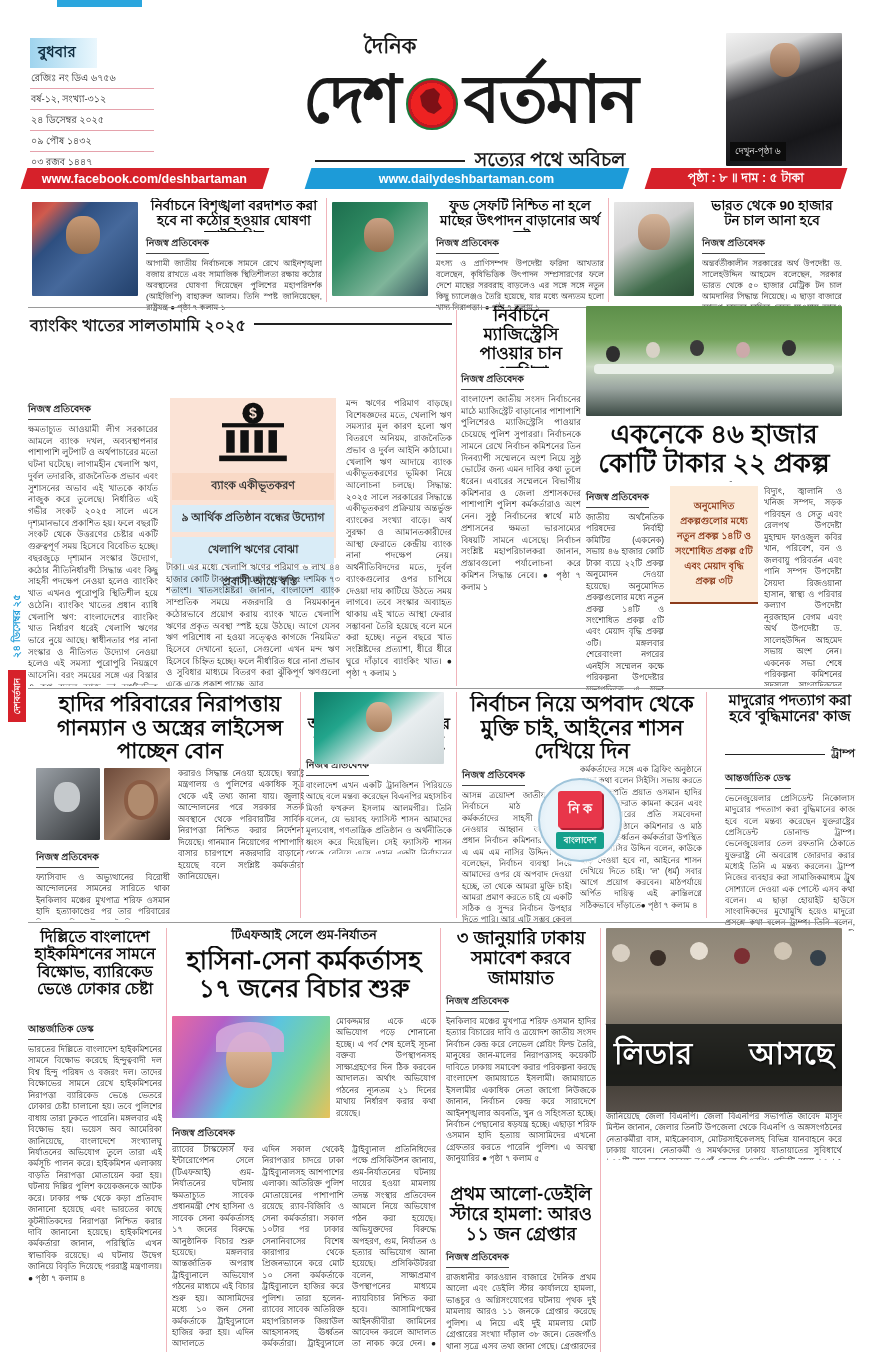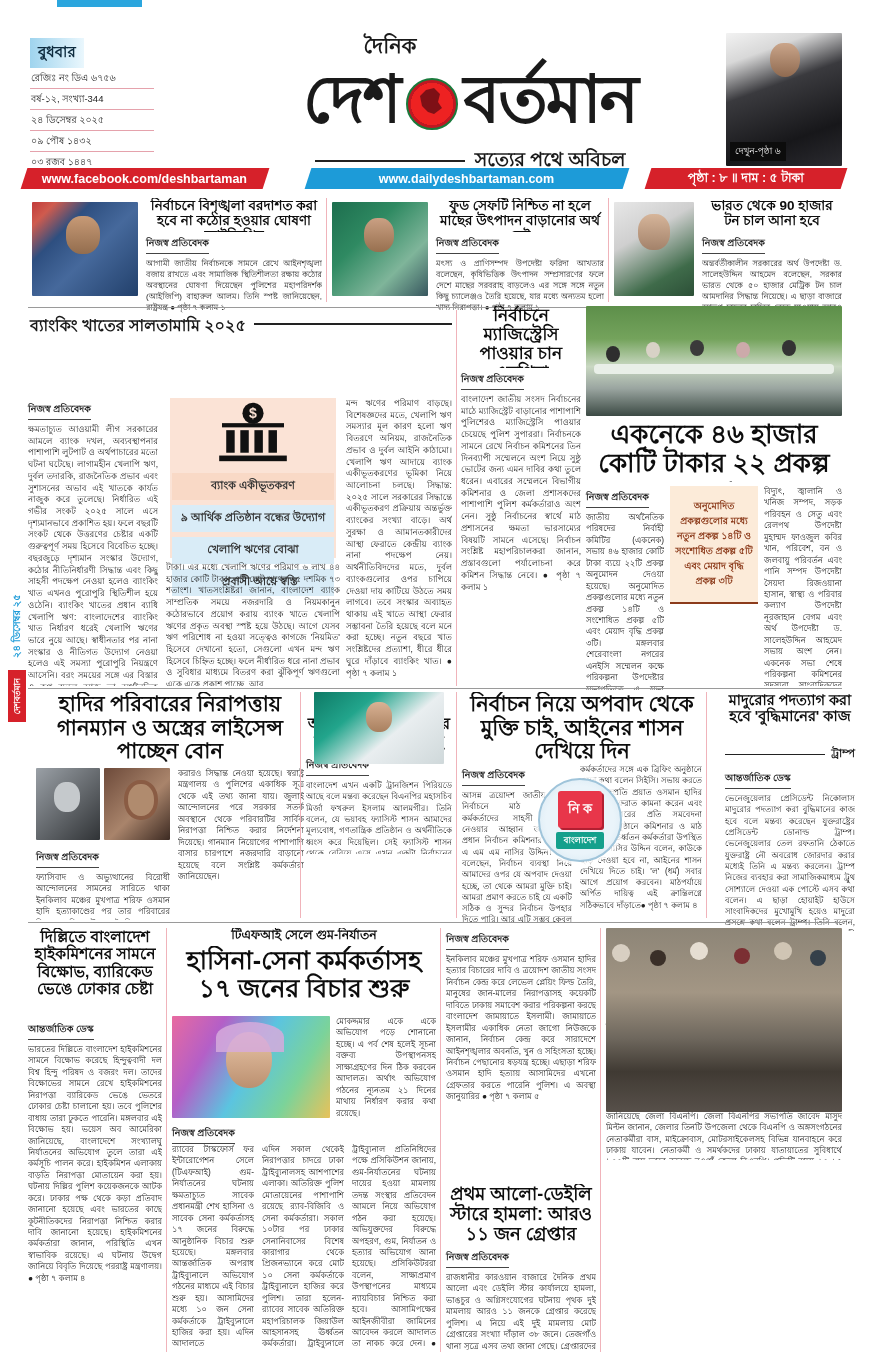--- a/index.html
+++ b/index.html
@@ -11,33 +11,33 @@
   .byline{font-weight:bold;font-size:9.5px;border-bottom:1.2px solid #444;padding-bottom:2px;margin-bottom:4px;display:inline-block;}
   .vsep{position:absolute;width:1px;background:#f0b3ba;}
   .hrule{position:absolute;height:1px;background:#9a9a9a;}
   .photo{position:absolute;overflow:hidden;border-radius:1px;}
   .kicker{font-weight:bold;font-size:16px;white-space:nowrap;}
   .kline{flex:1;height:1.5px;background:#222;margin-left:8px;margin-top:10px;}
   .info-line{font-size:9.5px;padding:2.5px 1px;border-bottom:1px solid #e5a2ac;color:#222;}
   .urlseg{position:absolute;top:168px;height:21px;display:flex;align-items:center;justify-content:center;
           color:#fff;font-weight:bold;font-size:12.5px;transform:skewX(-18deg);}
   .urlseg>span{transform:skewX(18deg);}
-  .ig-label{font-size:11px;font-weight:bold;text-align:center;padding:4px 2px;margin-top:5px;color:#333;overflow:hidden;}
+  .ig-label{font-size:11px;font-weight:bold;text-align:center;padding:4px 2px;margin-top:5px;color:#333;overflow:hidden;font-family:Liberation Serif, serif;}
 </style>
 </head>
 <body>
 
 <div class="page">
 
   <div class="abs" style="left:57px;top:0;width:85px;height:7px;background:#2ba6de;"></div>
 
   <div class="abs" style="left:30px;top:38px;width:124px;">
-    <div style="display:inline-block;font-weight:bold;font-size:15px;padding:2px 8px 3px 8px;background:linear-gradient(90deg,#9fd4ee,#eaf7fd);color:#0d2b3e;">বুধবার</div>
+    <div style="display:inline-block;font-weight:bold;font-size:15px;padding:2px 21px 3px 8px;background:linear-gradient(90deg,#9fd4ee,#eaf7fd);color:#0d2b3e;">বুধবার</div>
     <div class="info-line">রেজিঃ নং ডিএ ৬৭৫৬</div>
-    <div class="info-line">বর্ষ-১২, সংখ্যা-344</div>
+    <div class="info-line">বর্ষ-১২, সংখ্যা-৩১২</div>
     <div class="info-line">২৪ ডিসেম্বর ২০২৫</div>
     <div class="info-line">০৯ পৌষ ১৪৩২</div>
     <div class="info-line">০৩ রজব ১৪৪৭</div>
   </div>
 
   <div class="abs" style="left:225px;top:30px;width:490px;text-align:center;">
     <div style="font-size:21px;font-weight:bold;margin-left:-160px;">দৈনিক</div>
     <div style="display:flex;align-items:center;justify-content:center;height:78px;">
       <span style="font-size:66px;font-weight:bold;letter-spacing:-2px;">দেশ</span>
       <span class="abs" style="position:static;display:inline-block;width:48px;height:48px;margin:0 6px;border-radius:50%;
@@ -241,38 +241,43 @@
       <div class="byline">নিজস্ব প্রতিবেদক</div>
     </div>
     <div class="body-txt abs" style="left:164px;top:88px;width:100px;height:118px;font-size:8.3px;">মোকদ্দমার একে একে অভিযোগ পড়ে শোনানো হচ্ছে। এ পর্ব শেষ হলেই সূচনা বক্তব্য উপস্থাপনসহ সাক্ষ্যগ্রহণের দিন ঠিক করবেন আদালত। অর্থাৎ অভিযোগ গঠনের ন্যূনতম ২১ দিনের মাথায় নির্ধারণ করার কথা রয়েছে।</div>
     <div class="body-txt abs" style="left:0;top:216px;width:82px;height:206px;font-size:8.3px;">র‍্যাবের টাস্কফোর্স ফর ইন্টারোগেশন সেলে (টিএফআই) গুম-নির্যাতনের ঘটনায় ক্ষমতাচ্যুত সাবেক প্রধানমন্ত্রী শেখ হাসিনা ও সাবেক সেনা কর্মকর্তাসহ ১৭ জনের বিরুদ্ধে আনুষ্ঠানিক বিচার শুরু হয়েছে। মঙ্গলবার আন্তর্জাতিক অপরাধ ট্রাইব্যুনালে অভিযোগ গঠনের মাধ্যমে এই বিচার শুরু হয়। আসামিদের মধ্যে ১০ জন সেনা কর্মকর্তাকে ট্রাইব্যুনালে হাজির করা হয়। এদিন আদালতে আনুষ্ঠানিকভাবে অভিযোগ পড়ে শোনানো হয়।</div>
     <div class="body-txt abs" style="left:90px;top:216px;width:82px;height:206px;font-size:8.3px;">এদিন সকাল থেকেই নিরাপত্তার চাদরে ঢাকা ট্রাইব্যুনালসহ আশপাশের এলাকা। অতিরিক্ত পুলিশ মোতায়েনের পাশাপাশি রয়েছে র‍্যাব-বিজিবি ও সেনা কর্মকর্তারা। সকাল ১০টার পর ঢাকার সেনানিবাসের বিশেষ কারাগার থেকে প্রিজনভ্যানে করে মোট ১০ সেনা কর্মকর্তাকে ট্রাইব্যুনালে হাজির করে পুলিশ। তারা হলেন- র‍্যাবের সাবেক অতিরিক্ত মহাপরিচালক জিয়াউল আহসানসহ ঊর্ধ্বতন কর্মকর্তারা। ট্রাইব্যুনালে হাজিরার পর তাদের এজলাসে তোলা হয়।</div>
     <div class="body-txt abs" style="left:180px;top:216px;width:84px;height:206px;font-size:8.3px;">ট্রাইব্যুনাল প্রতিনিধিদের পক্ষে প্রসিকিউশন জানায়, গুম-নির্যাতনের ঘটনায় দায়ের হওয়া মামলায় তদন্ত সংস্থার প্রতিবেদন আমলে নিয়ে অভিযোগ গঠন করা হয়েছে। অভিযুক্তদের বিরুদ্ধে অপহরণ, গুম, নির্যাতন ও হত্যার অভিযোগ আনা হয়েছে। প্রসিকিউটররা বলেন, সাক্ষ্যপ্রমাণ উপস্থাপনের মাধ্যমে ন্যায়বিচার নিশ্চিত করা হবে। আসামিপক্ষের আইনজীবীরা জামিনের আবেদন করলে আদালত তা নাকচ করে দেন। ● পৃষ্ঠা ৭ কলাম ৪</div>
   </div>
   <div class="vsep" style="left:440px;top:928px;height:424px;"></div>
 
   <div class="abs" style="left:446px;top:928px;width:150px;height:252px;">
+    <div class="hl" style="font-size:18px;height:62px;">৩ জানুয়ারি ঢাকায় সমাবেশ করবে জামায়াত</div>
     <div class="byline" style="margin-top:3px;">নিজস্ব প্রতিবেদক</div>
     <div class="body-txt" style="font-size:8.3px;height:164px;">ইনকিলাব মঞ্চের মুখপাত্র শরিফ ওসমান হাদির হত্যার বিচারের দাবি ও ত্রয়োদশ জাতীয় সংসদ নির্বাচন কেন্দ্র করে লেভেল প্লেয়িং ফিল্ড তৈরি, মানুষের জান-মালের নিরাপত্তাসহ কয়েকটি দাবিতে ঢাকায় সমাবেশ করার পরিকল্পনা করছে বাংলাদেশ জামায়াতে ইসলামী। জামায়াতে ইসলামীর একাধিক নেতা জাগো নিউজকে জানান, নির্বাচন কেন্দ্র করে সারাদেশে আইনশৃঙ্খলার অবনতি, খুন ও সহিংসতা হচ্ছে। নির্বাচন পেছানোর ষড়যন্ত্র হচ্ছে। এছাড়া শরিফ ওসমান হাদি হত্যায় আসামিদের এখনো গ্রেফতার করতে পারেনি পুলিশ। এ অবস্থা জানুয়ারির ● পৃষ্ঠা ৭ কলাম ৫</div>
   </div>
   <div class="abs" style="left:446px;top:1184px;width:150px;height:168px;">
     <div class="hl" style="font-size:18px;height:62px;">প্রথম আলো-ডেইলি স্টারে হামলা: আরও ১১ জন গ্রেপ্তার</div>
     <div class="byline" style="margin-top:3px;">নিজস্ব প্রতিবেদক</div>
     <div class="body-txt" style="font-size:8.3px;height:78px;">রাজধানীর কারওয়ান বাজারে দৈনিক প্রথম আলো এবং ডেইলি স্টার কার্যালয়ে হামলা, ভাঙচুর ও অগ্নিসংযোগের ঘটনায় পৃথক দুই মামলায় আরও ১১ জনকে গ্রেপ্তার করেছে পুলিশ। এ নিয়ে এই দুই মামলায় মোট গ্রেপ্তারের সংখ্যা দাঁড়াল ৩৮ জনে। তেজগাঁও থানা সূত্রে এসব তথ্য জানা গেছে। গ্রেপ্তারদের আদালতে পাঠানো হয়েছে। মামলার তদন্ত চলমান রয়েছে বলে জানিয়েছেন তদন্ত কর্মকর্তা। গ্রেপ্তার অভিযান অব্যাহত থাকবে বলেও জানানো হয়। (২৮), মোহাম্মদ● পৃষ্ঠা ৭ কলাম ৫</div>
   </div>
   <div class="vsep" style="left:600px;top:928px;height:424px;"></div>
 
   <div class="abs" style="left:606px;top:928px;width:236px;height:424px;">
     <div class="photo" style="left:0;top:0;width:236px;height:184px;background:linear-gradient(180deg,#8d8577 0%,#a39684 35%,#6e675d 60%,#403a33 78%,#57504a 100%);">
       <div style="position:absolute;left:6px;top:16px;width:18px;height:18px;border-radius:50%;background:#d8cfc2;"></div>
       <div style="position:absolute;left:44px;top:22px;width:16px;height:16px;border-radius:50%;background:#3a2f28;"></div>
       <div style="position:absolute;left:84px;top:14px;width:18px;height:18px;border-radius:50%;background:#e6ded2;"></div>
       <div style="position:absolute;left:128px;top:20px;width:16px;height:16px;border-radius:50%;background:#7b2f33;"></div>
       <div style="position:absolute;left:168px;top:14px;width:18px;height:18px;border-radius:50%;background:#d0c5b4;"></div>
       <div style="position:absolute;left:204px;top:22px;width:16px;height:16px;border-radius:50%;background:#35404a;"></div>
+      <div style="position:absolute;left:0;top:96px;width:236px;height:62px;background:rgba(20,22,20,.82);display:flex;align-items:center;justify-content:space-between;padding:0 8px;box-sizing:border-box;">
+        <span style="color:#fff;font-weight:bold;font-size:30px;text-shadow:1px 1px 2px #000;">লিডার</span>
+        <span style="color:#fff;font-weight:bold;font-size:30px;text-shadow:1px 1px 2px #000;">আসছে</span>
+      </div>
     </div>
     <div class="hl" style="font-size:14px;height:18px;margin-top:6px;">তারেক রহমানের প্রত্যাবর্তন</div>
     <div class="hl" style="font-size:25px;height:64px;">ঢাকায় ছুটছেন বিএনপির নেতাকর্মীরা</div>
     <div class="byline" style="margin-top:2px;">নিজস্ব প্রতিবেদক</div>
     <div class="body-txt" style="font-size:8.3px;height:118px;">দীর্ঘ দেড়যুগ পর দেশে পা রাখছেন বিএনপির ভারপ্রাপ্ত চেয়ারম্যান তারেক রহমান। এজন্য ঢাকায় ৩০০ ফিট এলাকায় সংবর্ধনার আয়োজন করেছে দলটি। সংবর্ধনা অনুষ্ঠানে যোগ দিতে ৬৩ জেলা থেকেই ঢাকায় আসছেন নেতাকর্মী ও সমর্থকরা। বিভিন্ন পরিবহনে করে ঢাকায় ছুটছেন তারা। দলের পক্ষ থেকে বাস-ট্রেনও রিজার্ভ করা হয়েছে। প্রতিনিধিদের পাঠানো খবর- মেহেরপুর জেলা থেকে পাঁচ হাজারেরও বেশি নেতাকর্মী অংশ নেবেন বলে জানিয়েছে জেলা বিএনপি। জেলা বিএনপির সভাপতি জাবেদ মাসুদ মিল্টন জানান, জেলার তিনটি উপজেলা থেকে বিএনপি ও অঙ্গসংগঠনের নেতাকর্মীরা বাস, মাইক্রোবাস, মোটরসাইকেলসহ বিভিন্ন যানবাহনে করে ঢাকায় যাবেন। নেতাকর্মী ও সমর্থকদের ঢাকায় যাতায়াতের সুবিধার্থে ১০০টি বাস ভাড়া করেছে নওগাঁ জেলা বিএনপি। প্রতিটি বাসে ৬০-৬৫ জন করে যেতে পারবেন। এখন পর্যন্ত আমাদের ধারণা, প্রায় সাত হাজার নেতাকর্মী নওগাঁ থেকে ঢাকায় যাবে। তবে এই সংখ্যা আরও বাড়তে পারে। ফরিদপুর থেকে বিএনপি-অঙ্গ সংগঠনের অন্তত ২০ হাজার নেতাকর্মী ঢাকায় যাচ্ছেন। জেলার সাত উপজেলার ৮১টি ইউনিয়ন এবং চারটি পৌরসভার বিএনপি, অঙ্গ ও সহযোগী সংগঠনের সবগুলো ইউনিটের নেতাকর্মীরা ঢাকা যাওয়ার প্রস্তুতি নিয়েছেন। পাঁচ শতাধিক পরিবহন, মিনিবাস, মাইক্রোবাস, প্রাইভেটকারে● পৃষ্ঠা ৭ কলাম ৫</div>
   </div>
 
   <div class="abs" style="left:9px;top:584px;width:16px;height:84px;color:#1d9bd8;font-size:10px;font-weight:bold;
               writing-mode:vertical-rl;transform:rotate(180deg);text-align:center;overflow:hidden;">২৪ ডিসেম্বর ২৫</div>
   <div class="abs" style="left:8px;top:670px;width:18px;height:52px;background:#d6212a;display:flex;align-items:center;justify-content:center;">

